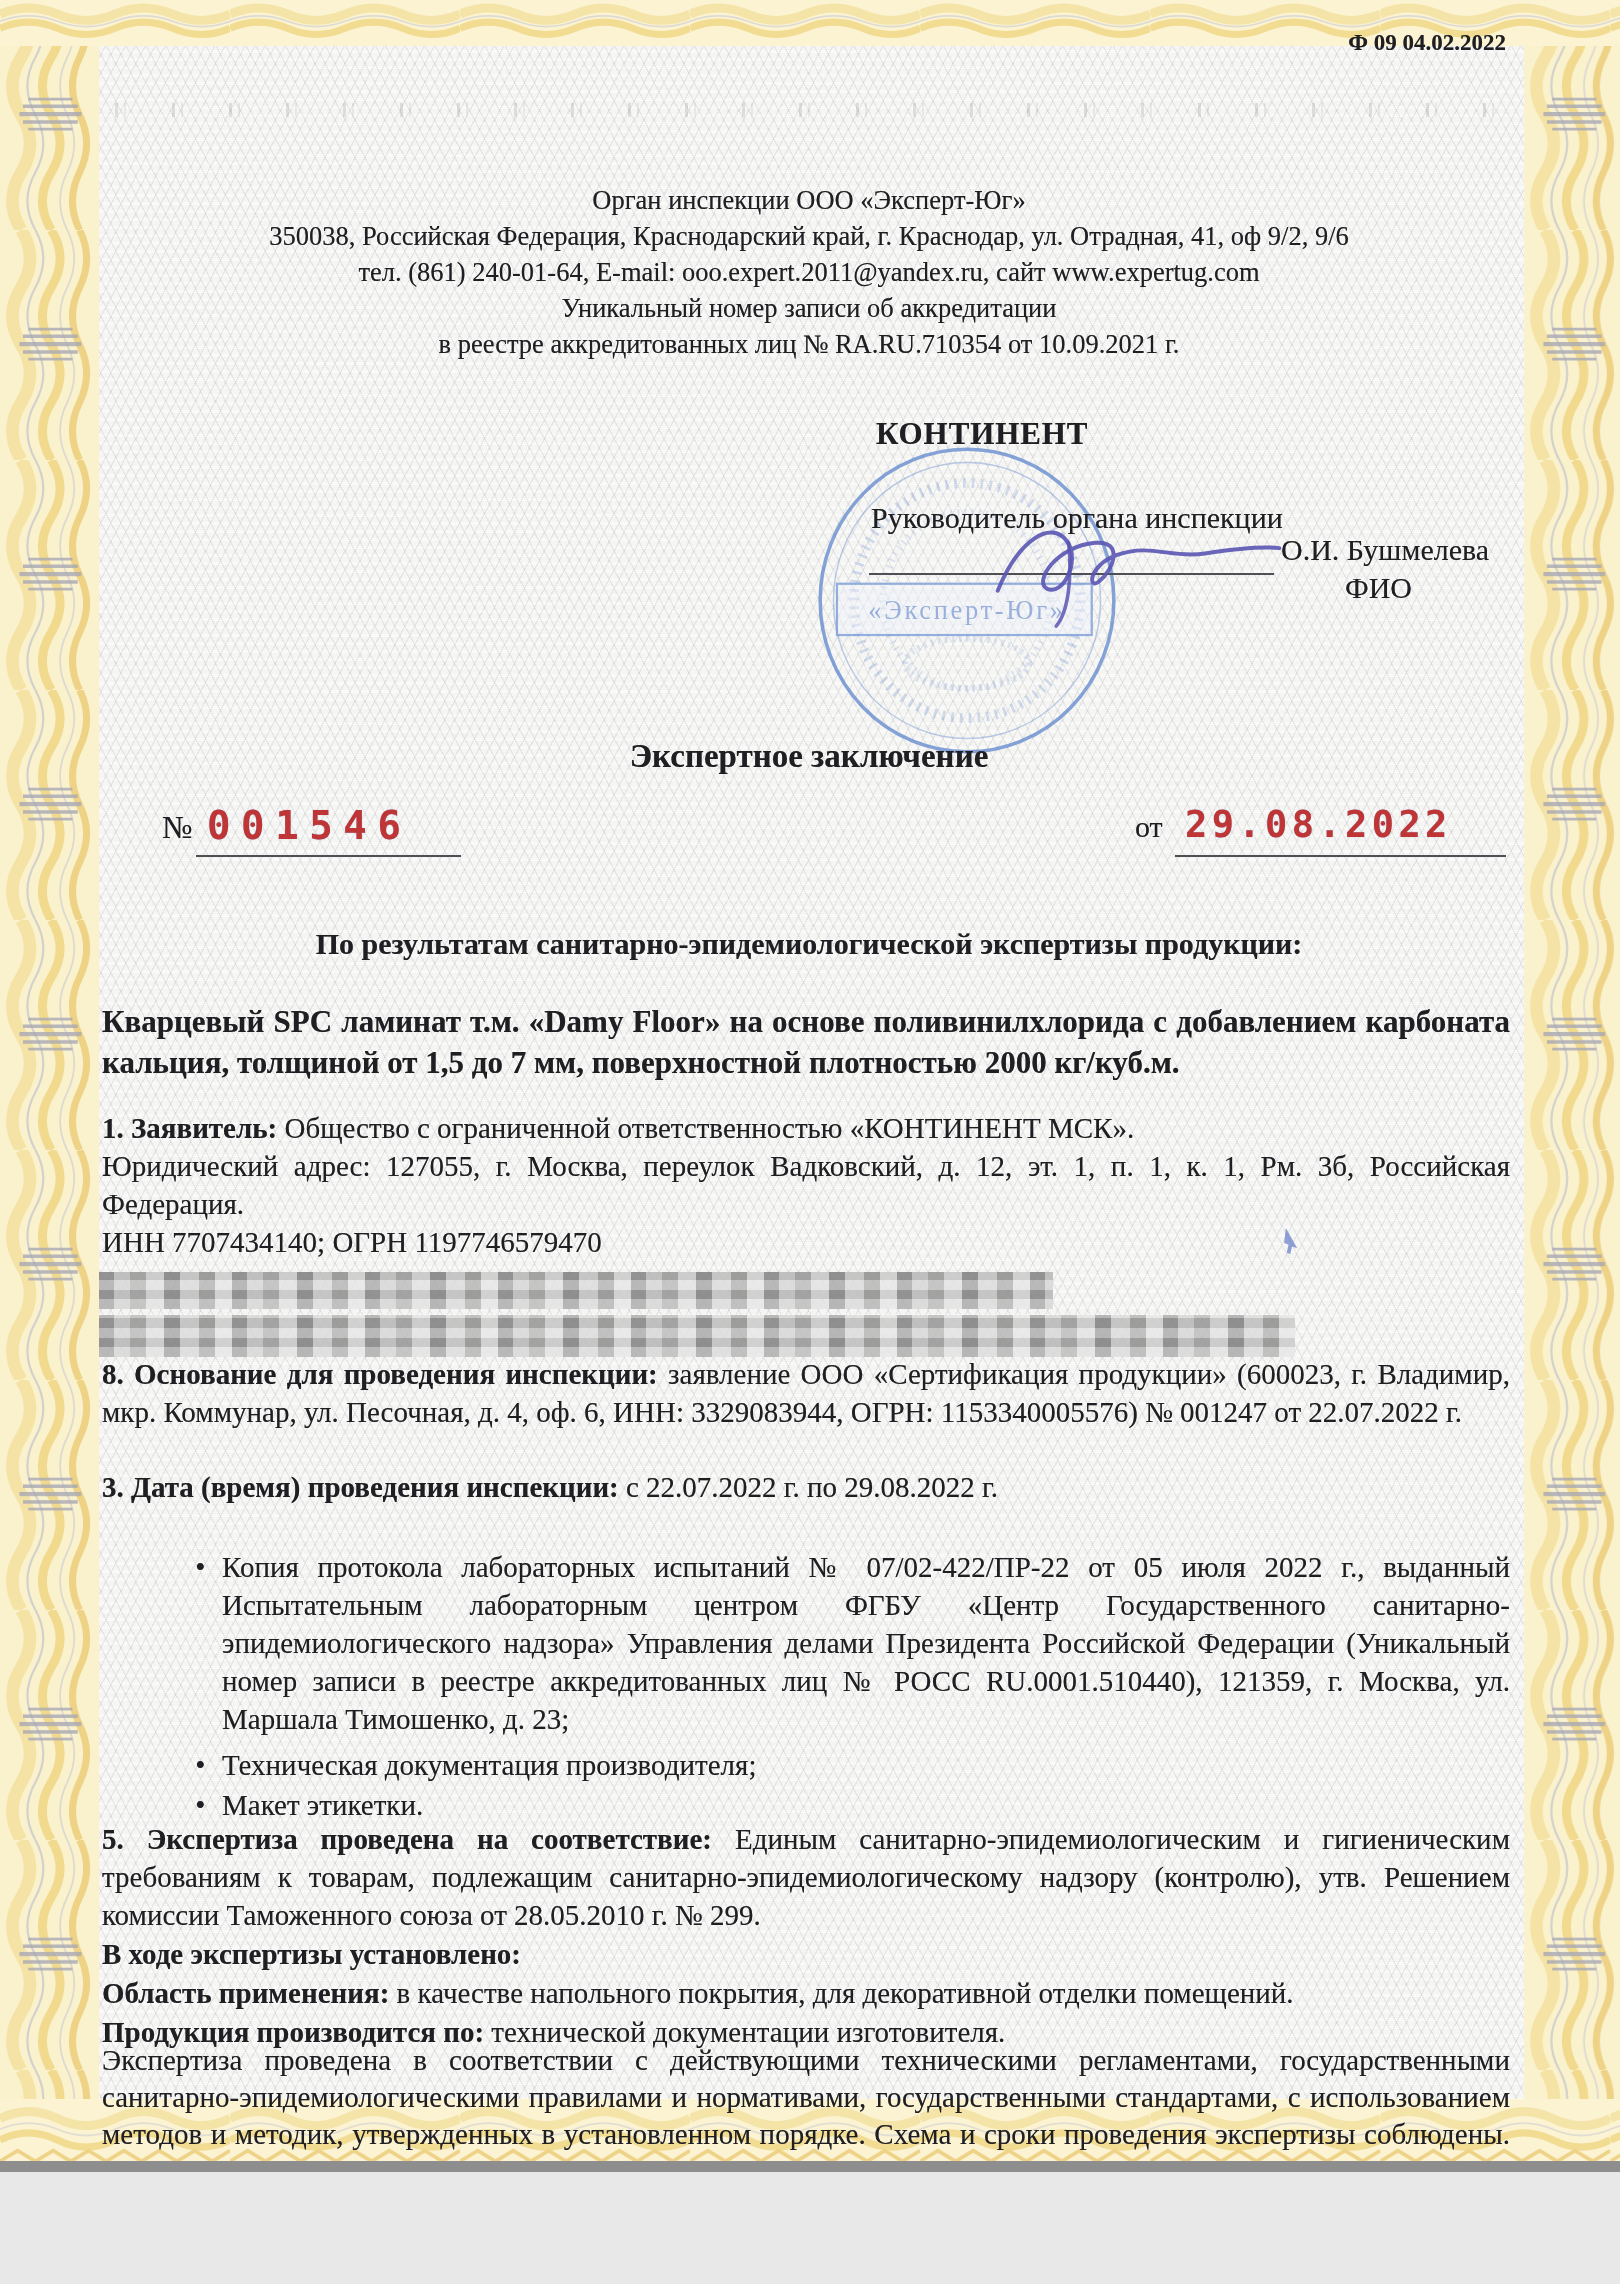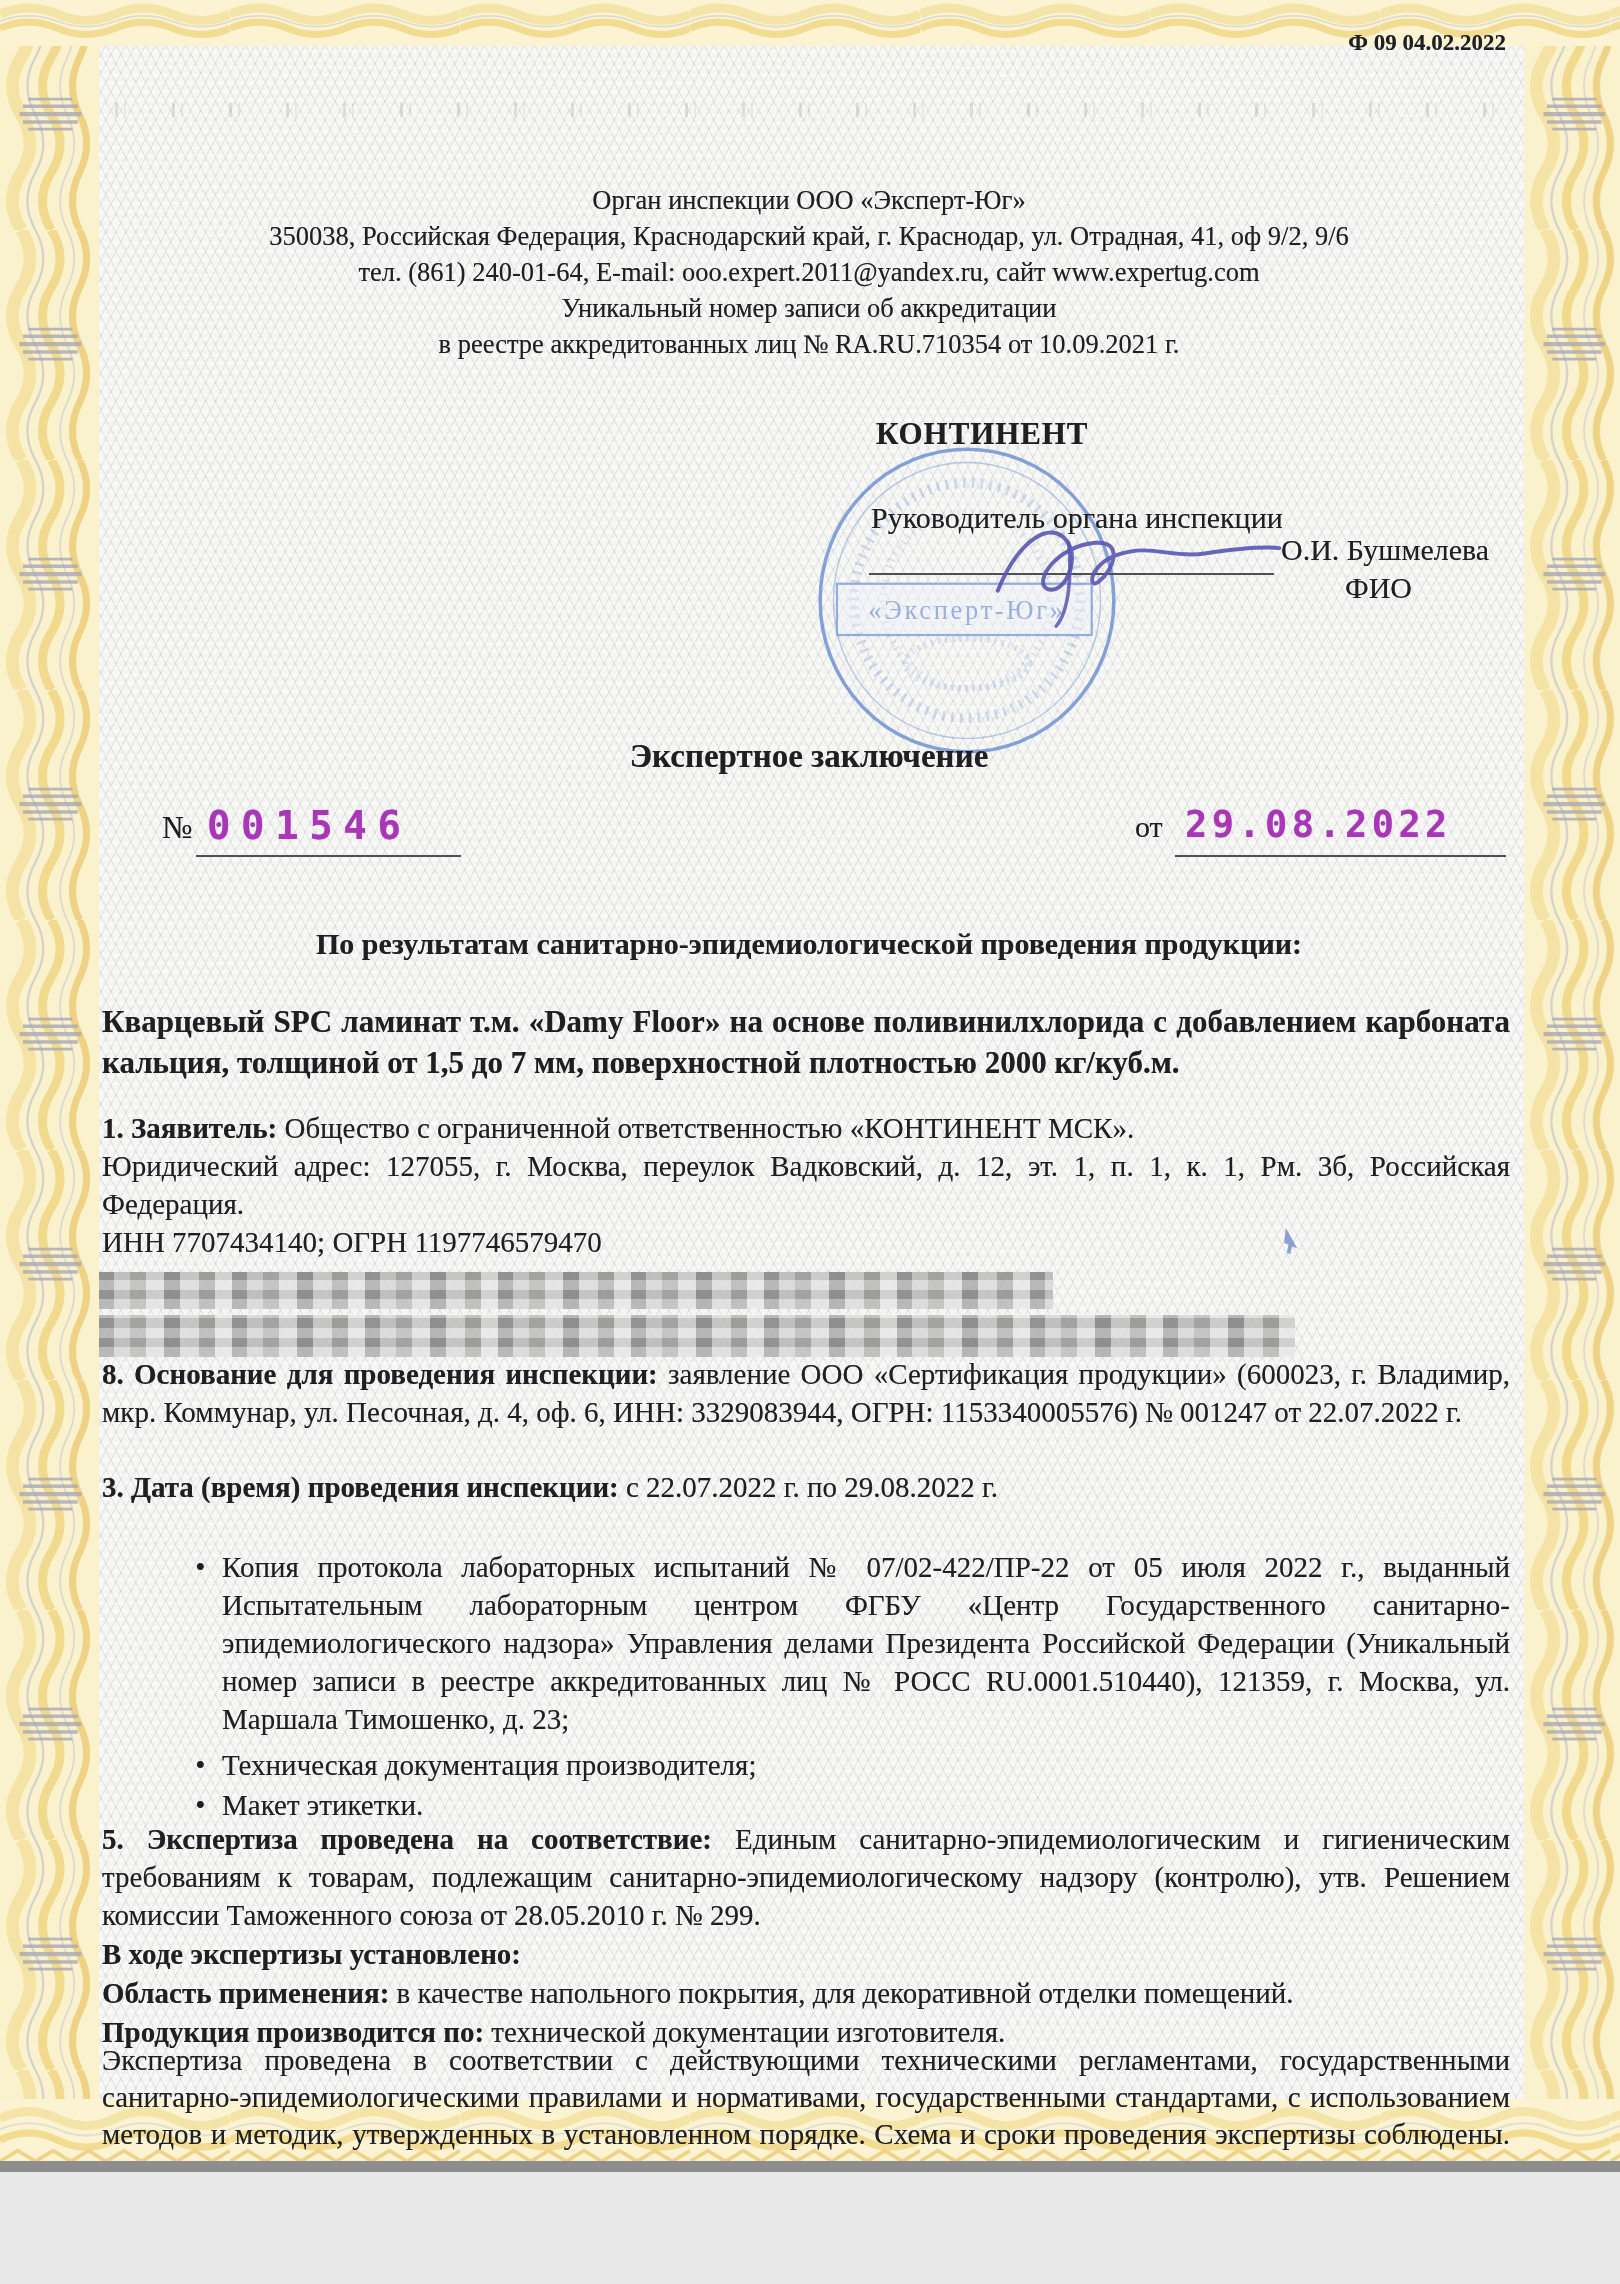--- a/index.html
+++ b/index.html
@@ -18,21 +18,21 @@
       repeating-linear-gradient(0deg, rgba(255,255,255,.45) 0 2.7px, transparent 2.7px 8px);
   }
   .abs{position:absolute;}
   .txt{white-space:nowrap;}
   .just{text-align:justify;text-align-last:left;}
   .body-block{font-size:29px;line-height:38px;}
   .soft{text-shadow:0 0 0.6px rgba(45,45,50,.55);}
   b{font-weight:bold;}
   .center{text-align:center;}
   .blue-digits{
-    font-family:"DejaVu Sans Mono", monospace;font-weight:bold;color:#a21caf;
+    font-family:"DejaVu Sans Mono", monospace;font-weight:bold;color:#b91c1c;
     opacity:.88;text-shadow:0 0 0.9px rgba(60,99,200,.6);
   }
   .uline{border-top:2.7px solid #4f4f55;height:0;}
   .uline-thin{border-top:1.8px solid #54545c;height:0;}
   .redact{
     background:
       repeating-linear-gradient(0deg, rgba(255,255,255,.30) 0 9.7px, rgba(40,40,40,.10) 9.7px 19.5px),
       repeating-linear-gradient(90deg, #8d8d8d 0 15px, #c7c7c7 15px 31px, #a2a2a2 31px 47px, #d8d8d8 47px 65px, #888 65px 81px, #cfcfcf 81px 100px, #9a9a9a 100px 116px, #dedede 116px 133px);
     opacity:.85;
   }
@@ -140,21 +140,21 @@
   <div class="abs center soft" style="left:102px;top:738px;width:1414px;font-size:33px;font-weight:bold;">Экспертное заключение</div>
 
   <div class="abs txt soft" style="left:162px;top:809px;font-size:32px;">№</div>
   <div class="abs txt blue-digits" style="left:207px;top:803px;font-size:39px;letter-spacing:10.6px;">001546</div>
   <div class="abs uline" style="left:196px;top:855px;width:265px;"></div>
 
   <div class="abs txt soft" style="left:1135px;top:810px;font-size:30px;">от</div>
   <div class="abs txt blue-digits" style="left:1185px;top:803px;font-size:37px;letter-spacing:4.4px;">29.08.2022</div>
   <div class="abs uline" style="left:1175px;top:855px;width:331px;"></div>
 
-  <div class="abs center soft" style="left:102px;top:927px;width:1414px;font-size:30px;font-weight:bold;">По результатам санитарно-эпидемиологической проведения продукции:</div>
+  <div class="abs center soft" style="left:102px;top:927px;width:1414px;font-size:30px;font-weight:bold;">По результатам санитарно-эпидемиологической экспертизы продукции:</div>
   <div class="abs just soft" style="left:102px;top:1001px;width:1408px;font-size:31px;font-weight:bold;line-height:41px;">Кварцевый SPC ламинат т.м. «Damy Floor» на основе поливинилхлорида с добавлением карбоната кальция, толщиной от 1,5 до 7 мм, поверхностной плотностью 2000 кг/куб.м.</div>
 
   <div class="abs body-block" style="left:102px;top:1109px;width:1408px;">
     <p style="margin:0;"><b class="soft">1. Заявитель:</b><span class="soft"> Общество с ограниченной ответственностью «КОНТИНЕНТ МСК».</span></p>
     <p class="just soft" style="margin:0;">Юридический адрес: 127055, г. Москва, переулок Вадковский, д. 12, эт. 1, п. 1, к. 1, Рм. 3б, Российская Федерация.</p>
     <p class="soft" style="margin:0;">ИНН 7707434140; ОГРН 1197746579470</p>
   </div>
 
   <svg class="abs" style="left:1284px;top:1228px;" width="16" height="28" viewBox="0 0 18 32">
     <polygon points="2,0 15,23 9,21 7,30 3,28 5,19 0,17" fill="#6b83c9" opacity=".75"></polygon>

